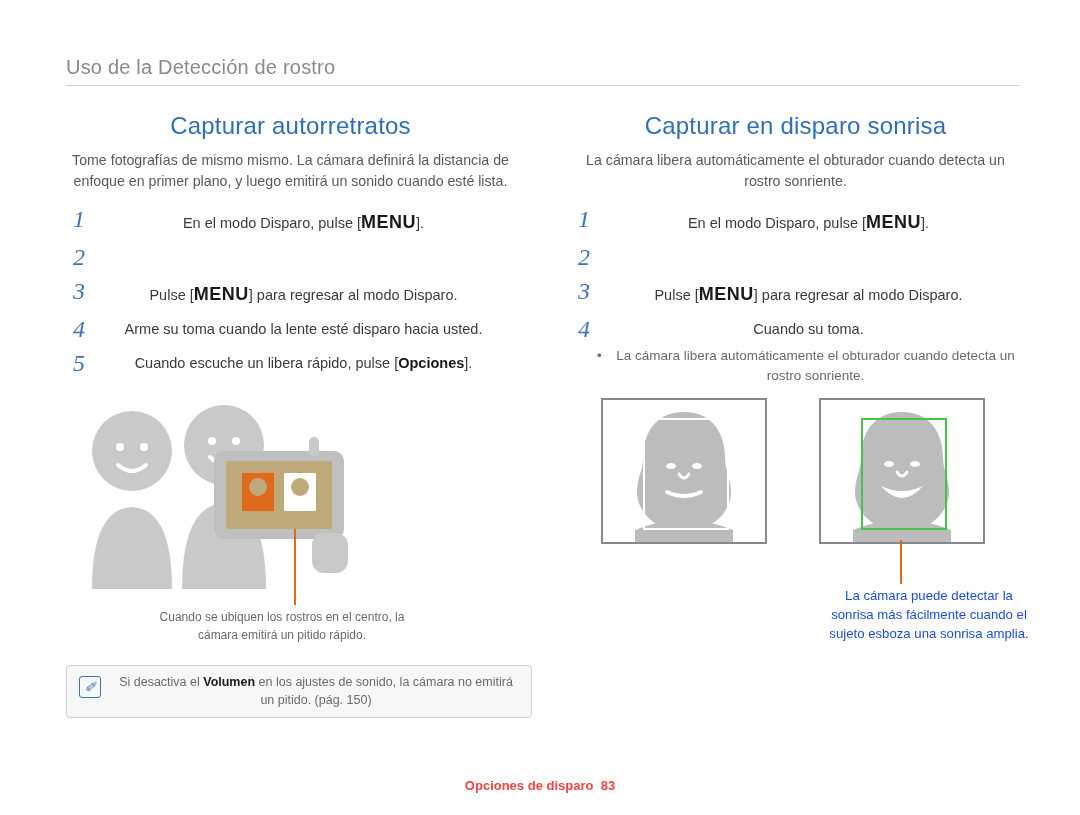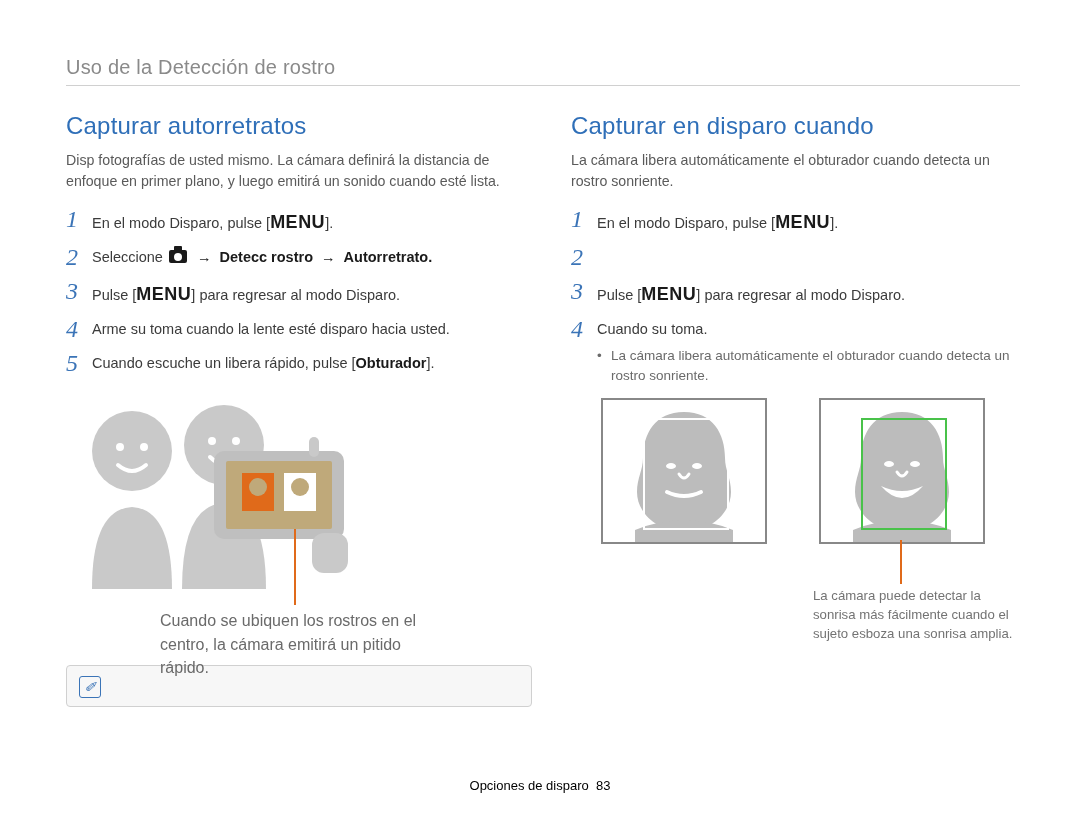--- a/index.html
+++ b/index.html
@@ -9,21 +9,21 @@
     box-sizing:border-box;
     position:relative;
     font-family:"Helvetica Neue",Arial,sans-serif;
     color:#5a5a5a;
   }
   .section-header{
     font-size:20px;font-weight:300;color:#8a8a8a;
     letter-spacing:.2px;margin-bottom:4px;
   }
   .rule{border:none;border-top:1px solid #d0d0d0;margin:6px 0 26px;}
-  .cols{display:flex;gap:56px;}
+  .cols{display:flex;gap:56px;text-align:center;}
   .col{flex:1;min-width:0;}
   h2{
     color:#2f6fb8;font-size:24px;font-weight:400;
     margin:0 0 10px;letter-spacing:.2px;
   }
   .intro{
     color:#5a5a5a;font-size:14.2px;line-height:1.45;
     margin:0 0 18px;
   }
   ol.steps{list-style:none;margin:0;padding:0;font-size:15px;color:#444;}
@@ -63,95 +63,88 @@
     width:440px;
   }
   .note-icon{
     width:20px;height:20px;border:1.6px solid #3b74b7;border-radius:3px;
     color:#3b74b7;display:flex;align-items:center;justify-content:center;
     font-style:italic;font-family:Georgia,serif;font-size:14px;
     flex:0 0 20px;margin-right:12px;margin-top:2px;
   }
   .footer{
     position:absolute;bottom:22px;left:0;width:1080px;
-    text-align:center;font-size:13px;color:#000000;
+    text-align:center;font-size:13px;color:#ef4444;font-weight:bold;
   }
 
   
   .illus1{position:relative;margin:14px 0 0 8px;width:430px;height:250px;}
   .illus1 svg{position:absolute;left:0;top:0;}
   .callout-line{position:absolute;left:220px;top:140px;width:2px;height:76px;background:#e06a1a;}
   .callout-text1{
-    position:absolute;left:86px;top:220px;width:260px;
-    font-size:16px;color:#6a6a6a;line-height:1.45;
+    position:absolute;left:78px;top:220px;width:260px;
+    font-size:12px;color:#6a6a6a;line-height:1.45;
   }
 
   
   .illus2{position:relative;margin:6px 0 0 30px;width:420px;height:250px;}
   .pane{
     position:absolute;top:0;width:162px;height:142px;
     border:2px solid #888;background:#fff;
   }
   .pane-a{left:0;}
   .pane-b{left:218px;}
   .face-svg{position:absolute;left:0;top:0;}
   .focus-white{position:absolute;border:2px solid #fff;}
   .focus-green{position:absolute;border:2px solid #49c24a;}
   .callout-line2{position:absolute;left:299px;top:142px;width:2px;height:44px;background:#e06a1a;}
   .callout-text2{
-    position:absolute;left:212px;top:188px;width:200px;
-    font-size:13.2px;color:#737373;line-height:1.45;
+    position:absolute;left:228px;top:188px;width:200px;
+    font-size:13.2px;color:#1d4ed8;line-height:1.45;
   }
   .strong{font-weight:700;color:#1a1a1a;}
 </style>
 </head>
 <body>
 
 <div class="page">
 
   <div class="section-header">Uso de la Detección de rostro</div>
   <hr class="rule">
 
   <div class="cols">
 
     <div class="col">
       <h2>Capturar autorretratos</h2>
-      <p class="intro">Disp fotografías de usted mismo. La cámara definirá la distancia de enfoque en primer plano, y luego emitirá un sonido cuando esté lista.</p>
+      <p class="intro">Tome fotografías de mismo mismo. La cámara definirá la distancia de enfoque en primer plano, y luego emitirá un sonido cuando esté lista.</p>
 
       <ol class="steps">
         <li>
           <span class="num">1</span>
           <span class="step-body">
             <span>En el modo Disparo, pulse [</span><span class="menu-label">MENU</span><span>].</span>
           </span>
         </li>
         <li>
           <span class="num">2</span>
-          <span class="step-body">
-            <span>Seleccione </span><span class="cam-icon"></span>
-            <span class="arr bold">→</span>
-            <span class="bold">Detecc rostro</span>
-            <span class="arr bold">→</span>
-            <span class="bold">Autorretrato</span><span class="bold">.</span>
-          </span>
         </li>
         <li>
           <span class="num">3</span>
           <span class="step-body">
             <span>Pulse [</span><span class="menu-label">MENU</span><span>] para regresar al modo Disparo.</span>
           </span>
         </li>
         <li>
           <span class="num">4</span>
           <span class="step-body">Arme su toma cuando la lente esté disparo hacia usted.</span>
         </li>
         <li>
           <span class="num">5</span>
           <span class="step-body">
-            <span>Cuando escuche un libera rápido, pulse [</span><span class="bold">Obturador</span><span>].</span>
+            <span>Cuando escuche un libera rápido, pulse [</span><span class="bold">Opciones</span><span>].</span>
           </span>
         </li>
       </ol>
 
       <div class="illus1">
         <svg width="300" height="210" viewBox="0 0 300 210">
           <g fill="#c9c9c9">
 
             <circle cx="58" cy="62" r="40"></circle>
             <path d="M18 200 Q18 120 58 118 Q98 120 98 200 Z"></path>
@@ -183,25 +176,28 @@
             <rect x="238" y="144" width="36" height="40" rx="12"></rect>
             <rect x="235" y="48" width="10" height="20" rx="5"></rect>
           </g>
         </svg>
         <div class="callout-line"></div>
         <div class="callout-text1">Cuando se ubiquen los rostros en el centro, la cámara emitirá un pitido rápido.</div>
       </div>
 
       <div class="note-box">
         <div class="note-icon">✐</div>
+        <div>
+          <span>Si desactiva el </span><span class="strong">Volumen</span><span> en los ajustes de sonido, la cámara no emitirá un pitido. (pág. 150)</span>
+        </div>
       </div>
     </div>
 
     <div class="col">
-      <h2>Capturar en disparo cuando</h2>
+      <h2>Capturar en disparo sonrisa</h2>
       <p class="intro">La cámara libera automáticamente el obturador cuando detecta un rostro sonriente.</p>
 
       <ol class="steps">
         <li>
           <span class="num">1</span>
           <span class="step-body">
             <span>En el modo Disparo, pulse [</span><span class="menu-label">MENU</span><span>].</span>
           </span>
         </li>
         <li>

